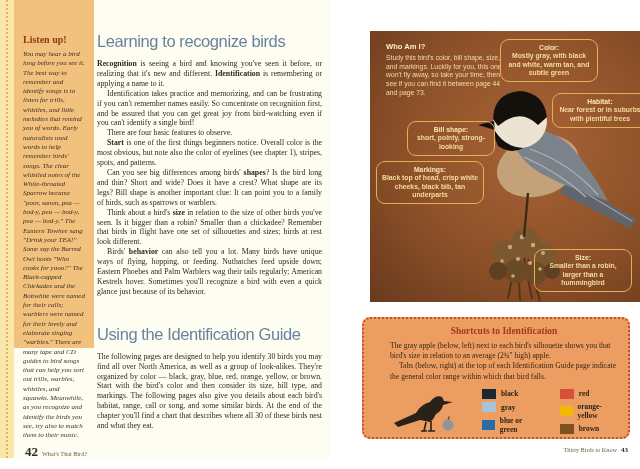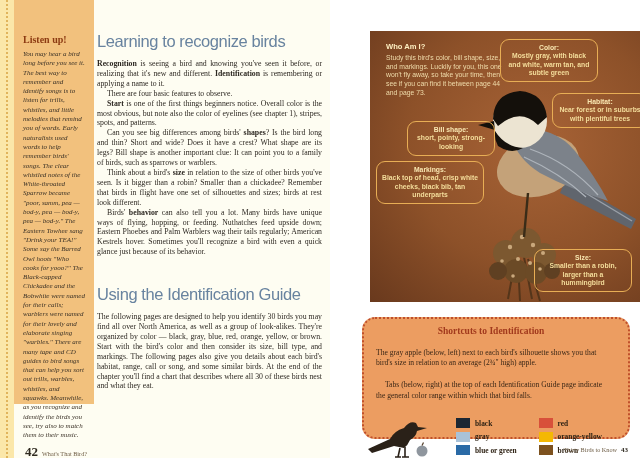--- a/index.html
+++ b/index.html
@@ -3,21 +3,21 @@
 <meta charset="utf-8">
 <style>
   html,body{margin:0;padding:0;background:#ffffff;}
   .spread{position:relative;width:640px;height:469px;background:#ffffff;overflow:hidden;
           font-family:"Liberation Serif",serif;}
 
   
   .page-left{position:absolute;left:0;top:0;width:330px;height:458px;background:#fefdf2;}
   .edge-strip{position:absolute;left:0;top:0;width:14px;height:458px;background:#fbe7a9;}
   .edge-strip .dotline{position:absolute;left:6px;top:0;height:458px;border-left:2px dotted #e0b45c;}
-  .sidebar{position:absolute;left:14px;top:0;width:80px;height:404px;background:#f2c17d;
+  .sidebar{position:absolute;left:14px;top:0;width:80px;height:348px;background:#f2c17d;
            box-sizing:border-box;padding:34px 8px 0 9px;}
   .sidebar-title{font-weight:bold;color:#8c3a12;font-size:10px;margin:0 0 5px 0;}
   .sidebar-body{font-size:7px;line-height:9.3px;color:#3a3126;font-style:italic;}
   .left-footer{position:absolute;left:25px;top:444px;font-size:6.2px;color:#6d5c44;}
   .left-footer b{color:#2f2a20;font-size:13px;margin-right:4px;}
 
   .main-col{position:absolute;left:97px;top:0;width:225px;height:458px;box-sizing:border-box;padding-top:32px;}
   .main-col h1{font-family:"Liberation Sans",sans-serif;font-weight:normal;letter-spacing:-0.4px;
                color:#68839f;font-size:16.5px;margin:0 0 8px 0;}
   .main-col h1.second{margin-top:28px;}
@@ -36,25 +36,25 @@
   .co-habitat{left:182px;top:62px;width:84px;}
   .co-bill{left:37px;top:90px;width:76px;}
   .co-markings{left:6px;top:130px;width:96px;}
   .co-size{left:164px;top:218px;width:86px;}
 
   .who{position:absolute;left:16px;top:12px;width:116px;text-align:left;
        font-family:"Liberation Sans",sans-serif;color:#f0dcab;font-size:6.8px;line-height:8.8px;}
   .who .who-title{display:block;font-weight:bold;color:#fdeec0;font-size:7.6px;margin-bottom:2px;}
 
   .shortcuts{position:absolute;left:362px;top:317px;width:268px;height:122px;background:#ec9d61;
-             border:2px dotted #c04f2b;border-radius:13px;box-sizing:border-box;padding:7px 10px 6px 0;}
+             border:2px dotted #c04f2b;border-radius:8px;box-sizing:border-box;padding:7px 10px 6px 26px;}
   .shortcuts h2{font-size:9.5px;color:#a23a1d;text-align:center;margin:0 0 5px 0;}
-  .shortcuts p{font-size:7.6px;line-height:10.2px;color:#392616;margin:12px;text-align:left;}
+  .shortcuts p{font-size:7.6px;line-height:10.2px;color:#392616;margin:0;text-align:left;}
   .shortcuts p.p2{text-indent:9px;}
-  .legend{display:flex;margin-top:14px;align-items:flex-end;}
+  .legend{display:flex;margin-top:7px;align-items:flex-start;}
   .legend-art{width:86px;position:relative;height:44px;}
   .legend-col{margin-left:6px;}
   .legend-row{display:flex;align-items:center;margin-bottom:3.5px;
               font-weight:bold;font-size:7.4px;color:#2e2214;}
   .sw{display:inline-block;width:14px;height:10px;margin-right:5px;}
   .right-footer{position:absolute;right:12px;top:446px;font-size:6.2px;color:#6d5c44;}
   .right-footer b{color:#2f2a20;font-size:7px;margin-left:4px;text-align:right;}
 </style>
 </head>
 <body>
@@ -67,20 +67,21 @@
       </div>
 
     <div class="sidebar">
       <div class="sidebar-title">Listen up!</div>
       <div class="sidebar-body">You may hear a bird long before you see it. The best way to remember and identify songs is to listen for trills, whistles, and little melodies that remind you of words. Early naturalists used words to help remember birds' songs. The clear whistled notes of the White-throated Sparrow became "poor, samm, pea — bod-y, pea — bod-y, pea — bod-y." The Eastern Towhee sang "Drink your TEA!" Some say the Barred Owl hoots "Who cooks for yooo?" The Black-capped Chickadee and the Bobwhite were named for their calls; warblers were named for their lovely and elaborate singing "warbles." There are many tape and CD guides to bird songs that can help you sort out trills, warbles, whistles, and squawks. Meanwhile, as you recognize and identify the birds you see, try also to match them to their music.</div>
     </div>
 
     <div class="main-col">
       <h1>Learning to recognize birds</h1>
       <p class="noindent"><b>Recognition</b> is seeing a bird and knowing you've seen it before, or realizing that it's new and different. <b>Identification</b> is remembering or applying a name to it.</p>
+      <p>Identification takes practice and memorizing, and can be frustrating if you can't remember names easily. So concentrate on recognition first, and be assured that you can get great joy from bird-watching even if you can't identify a single bird!</p>
       <p>There are four basic features to observe.</p>
       <p><b>Start</b> is one of the first things beginners notice. Overall color is the most obvious, but note also the color of eyelines (see chapter 1), stripes, spots, and patterns.</p>
       <p>Can you see big differences among birds' <b>shapes</b>? Is the bird long and thin? Short and wide? Does it have a crest? What shape are its legs? Bill shape is another important clue: It can point you to a family of birds, such as sparrows or warblers.</p>
       <p>Think about a bird's <b>size</b> in relation to the size of other birds you've seen. Is it bigger than a robin? Smaller than a chickadee? Remember that birds in flight have one set of silhouettes and sizes; birds at rest look different.</p>
       <p>Birds' <b>behavior</b> can also tell you a lot. Many birds have unique ways of flying, hopping, or feeding. Nuthatches feed upside down; Eastern Phoebes and Palm Warblers wag their tails regularly; American Kestrels hover. Sometimes you'll recognize a bird with even a quick glance just because of its behavior.</p>
       <h1 class="second">Using the Identification Guide</h1>
       <p class="noindent">The following pages are designed to help you identify 30 birds you may find all over North America, as well as a group of look-alikes. They're organized by color — black, gray, blue, red, orange, yellow, or brown. Start with the bird's color and then consider its size, bill type, and markings. The following pages also give you details about each bird's habitat, range, call or song, and some similar birds. At the end of the chapter you'll find a chart that describes where all 30 of these birds nest and what they eat.</p>
     </div>
 
     <div class="left-footer">

